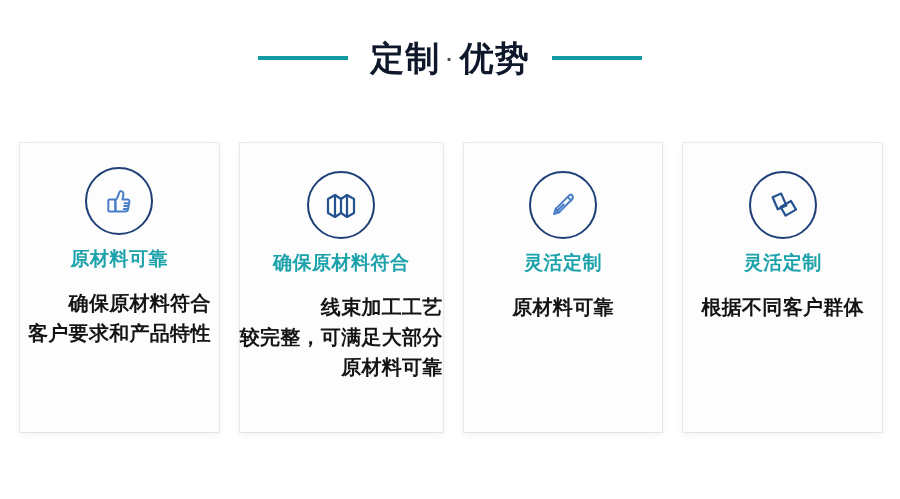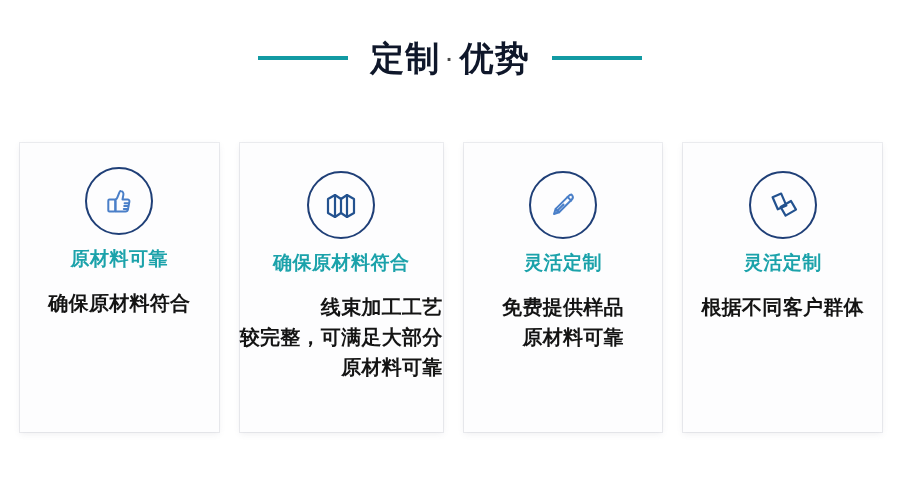--- a/index.html
+++ b/index.html
@@ -138,20 +138,21 @@
           <svg width="36" height="36" viewBox="0 0 36 36" fill="none" stroke="#4a7fc8" stroke-width="2" stroke-linejoin="round" stroke-linecap="round">
             <path d="M14.5 16.5 L14.5 28.5 L24.5 28.5 C25.8 28.5 26.7 27.7 26.9 26.6 L28.4 18.6 C28.6 17.4 27.8 16.5 26.6 16.5 L21.5 16.5 L22.4 11.6 C22.7 9.8 21.6 8.2 19.9 8.0 C19.3 7.9 18.8 8.2 18.6 8.8 L16.3 14.6 C16.0 15.4 15.3 16.1 14.5 16.5 Z"></path>
             <rect x="7.3" y="16.6" width="7.0" height="11.9" rx="1.1"></rect>
             <path d="M23.6 20.2 L27.6 20.2 M23.2 23.1 L27.2 23.1 M22.8 26.0 L26.5 26.0"></path>
           </svg>
         </span>
       </div>
       <div class="card-title">原材料可靠</div>
       <div class="card-body">
         <span class="ln">确保原材料符合</span>
+        <span class="ln">客户要求和产品特性</span>
       </div>
     </div>
 
     <div class="card offset-down">
       <div class="icon-circle">
         <span>
           <svg width="34" height="34" viewBox="0 0 34 34" fill="none" stroke="#23528f" stroke-width="2.2" stroke-linejoin="round" stroke-linecap="round">
             <path d="M4 11 L11 7 L17 11 L23 7 L30 11 L30 25 L23 29 L17 25 L11 29 L4 25 Z"></path>
             <path d="M11 7 L11 29 M17 11 L17 25 M23 7 L23 29"></path>
           </svg>
@@ -171,21 +172,20 @@
           <svg width="34" height="34" viewBox="0 0 34 34" fill="none" stroke="#4a7fc8" stroke-width="2" stroke-linejoin="round" stroke-linecap="round">
             <path d="M25.6 6.6 C27.3 8.3 27.3 10.1 25.6 11.8 L13.1 24.3 L8.0 26.0 L9.7 20.9 L22.2 8.4 C23.9 6.7 23.9 6.7 25.6 6.6 Z"></path>
             <path d="M21.6 9.0 L25.2 12.6"></path>
             <path d="M9.7 20.9 L13.1 24.3"></path>
             <path d="M11.0 23.0 L17.5 16.5"></path>
           </svg>
         </span>
       </div>
       <div class="card-title">灵活定制</div>
       <div class="card-body">
-        <span class="ln">免费提供样品</span>
         <span class="ln">原材料可靠</span>
       </div>
     </div>
 
     <div class="card offset-down">
       <div class="icon-circle">
         <span>
           <svg width="34" height="34" viewBox="0 0 34 34" fill="none" stroke="#23528f" stroke-width="2.2" stroke-linejoin="round" stroke-linecap="round">
             <path d="M6.6 9.3 L15.2 5.6 L20.4 17.6 L11.8 21.3 Z"></path>
             <path d="M14.6 19.0 L25.0 13.0 L30.0 21.6 L19.6 27.6 Z"></path>

